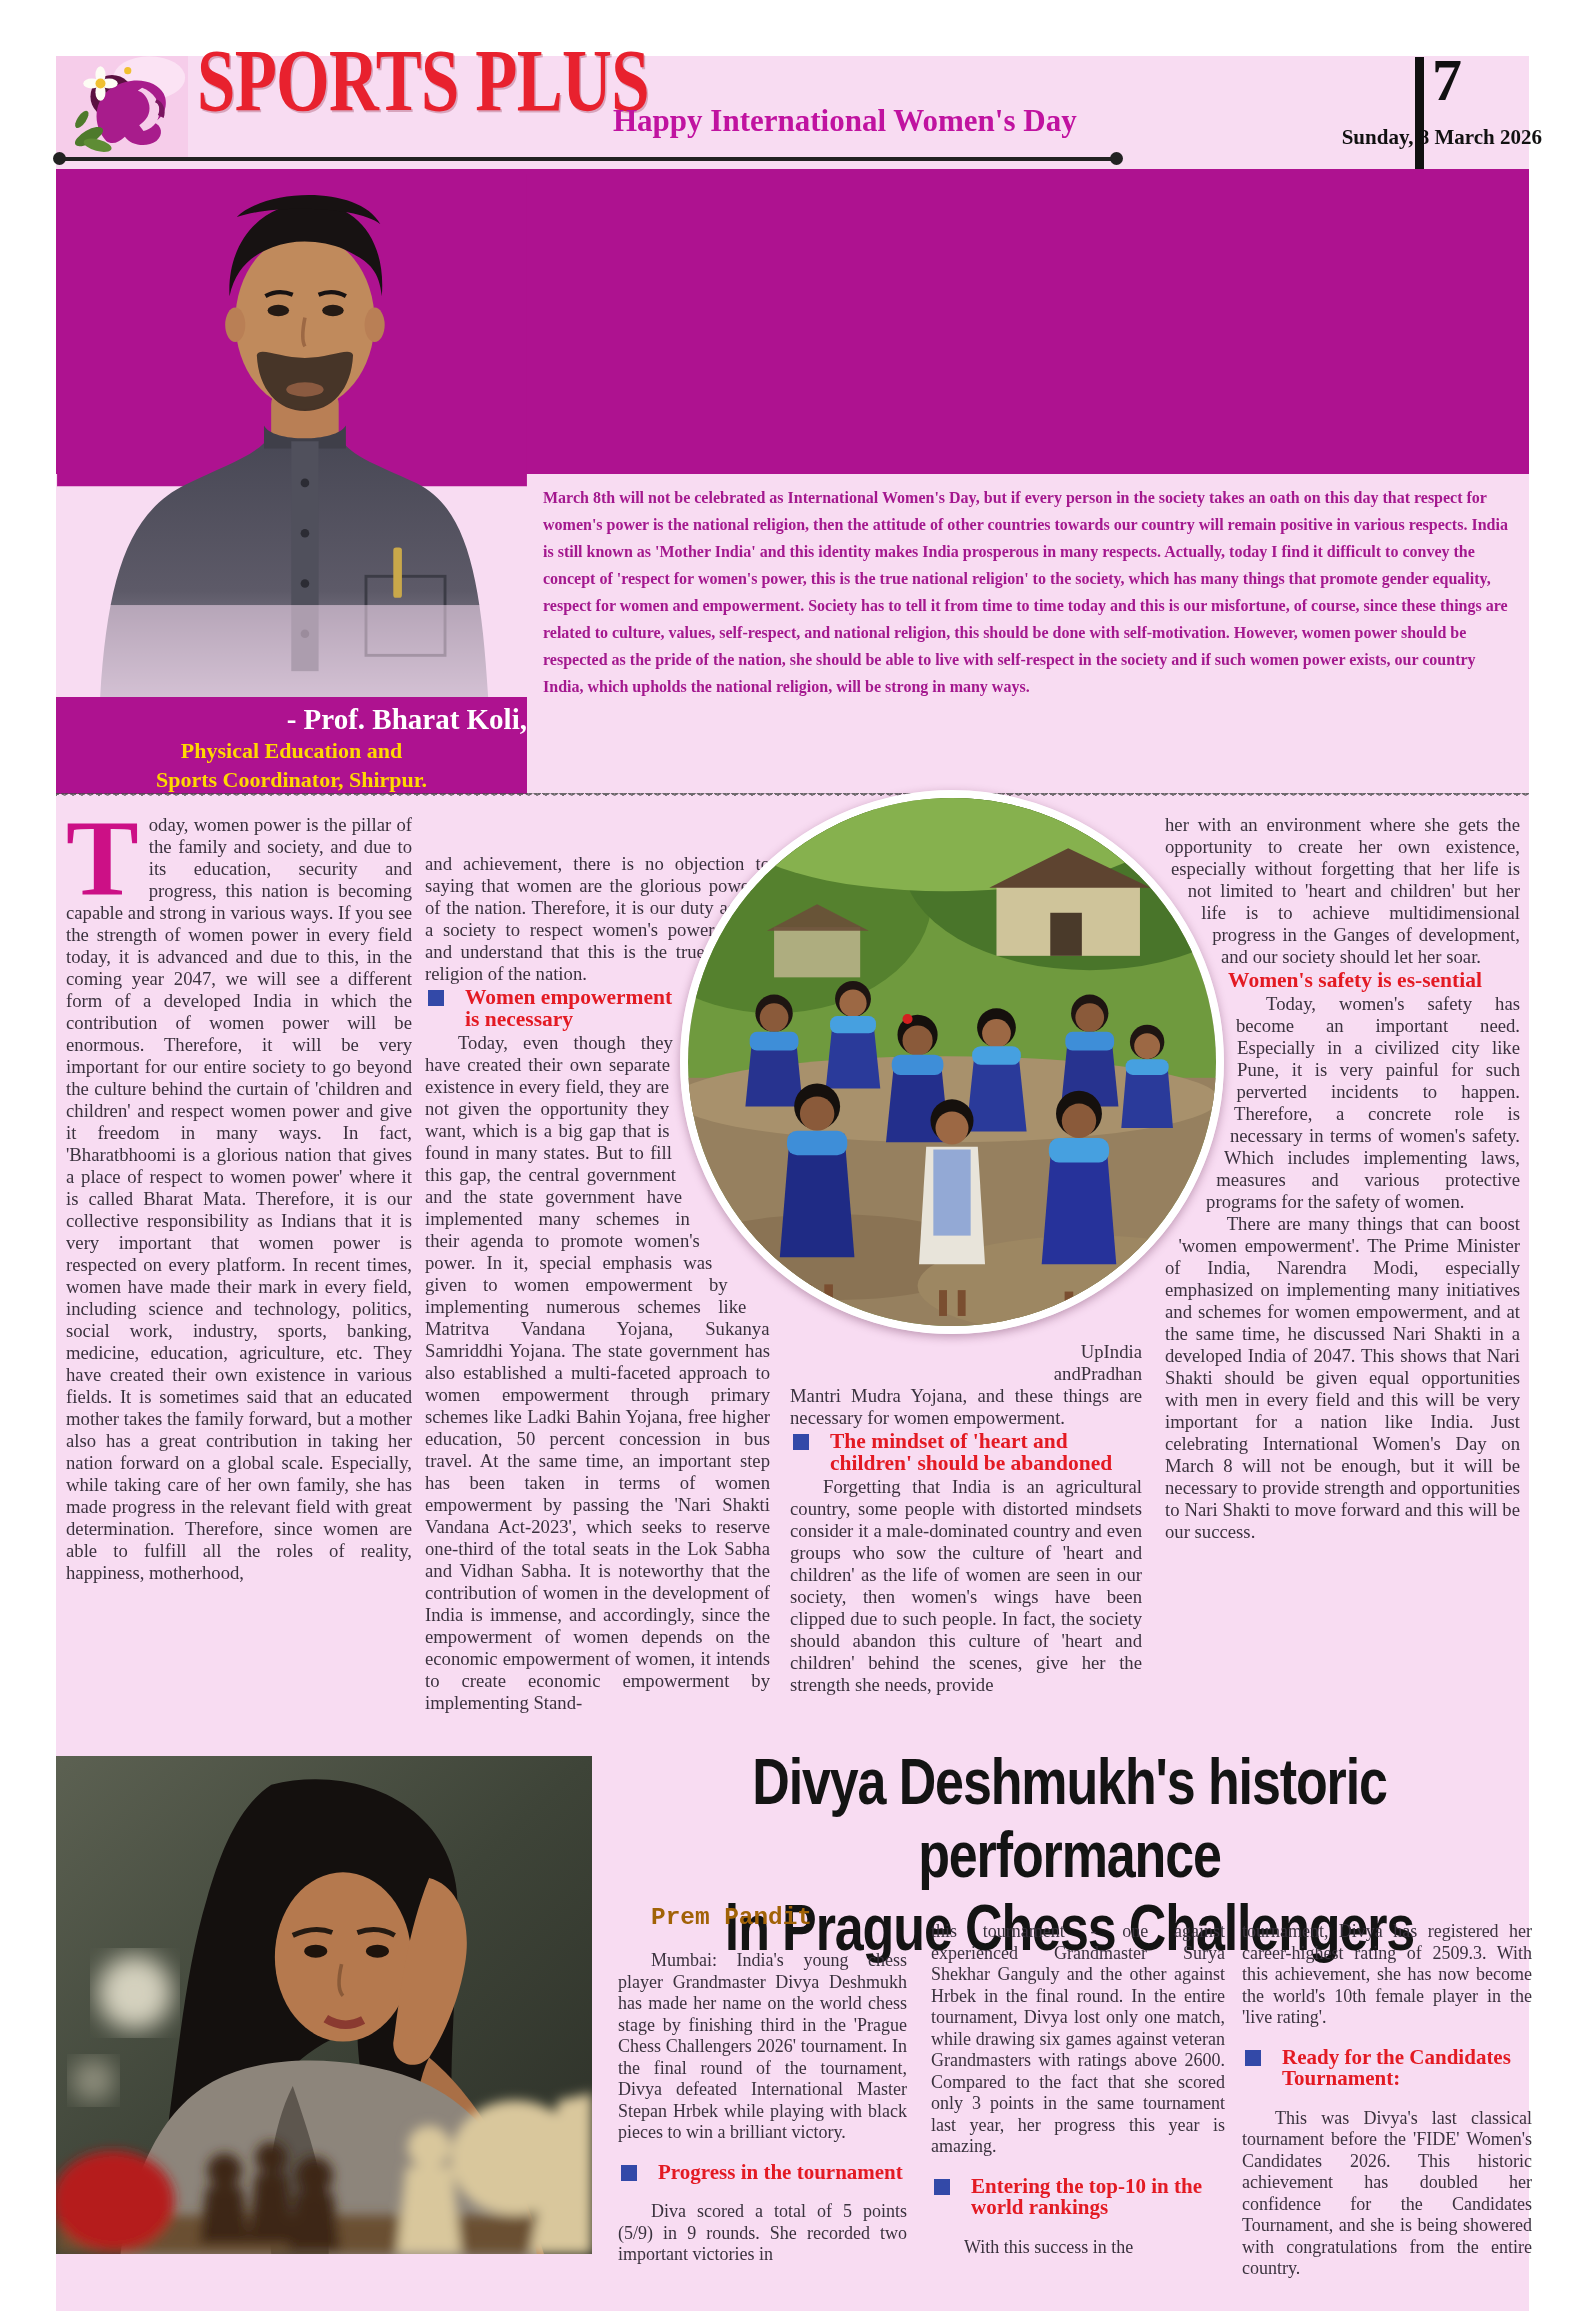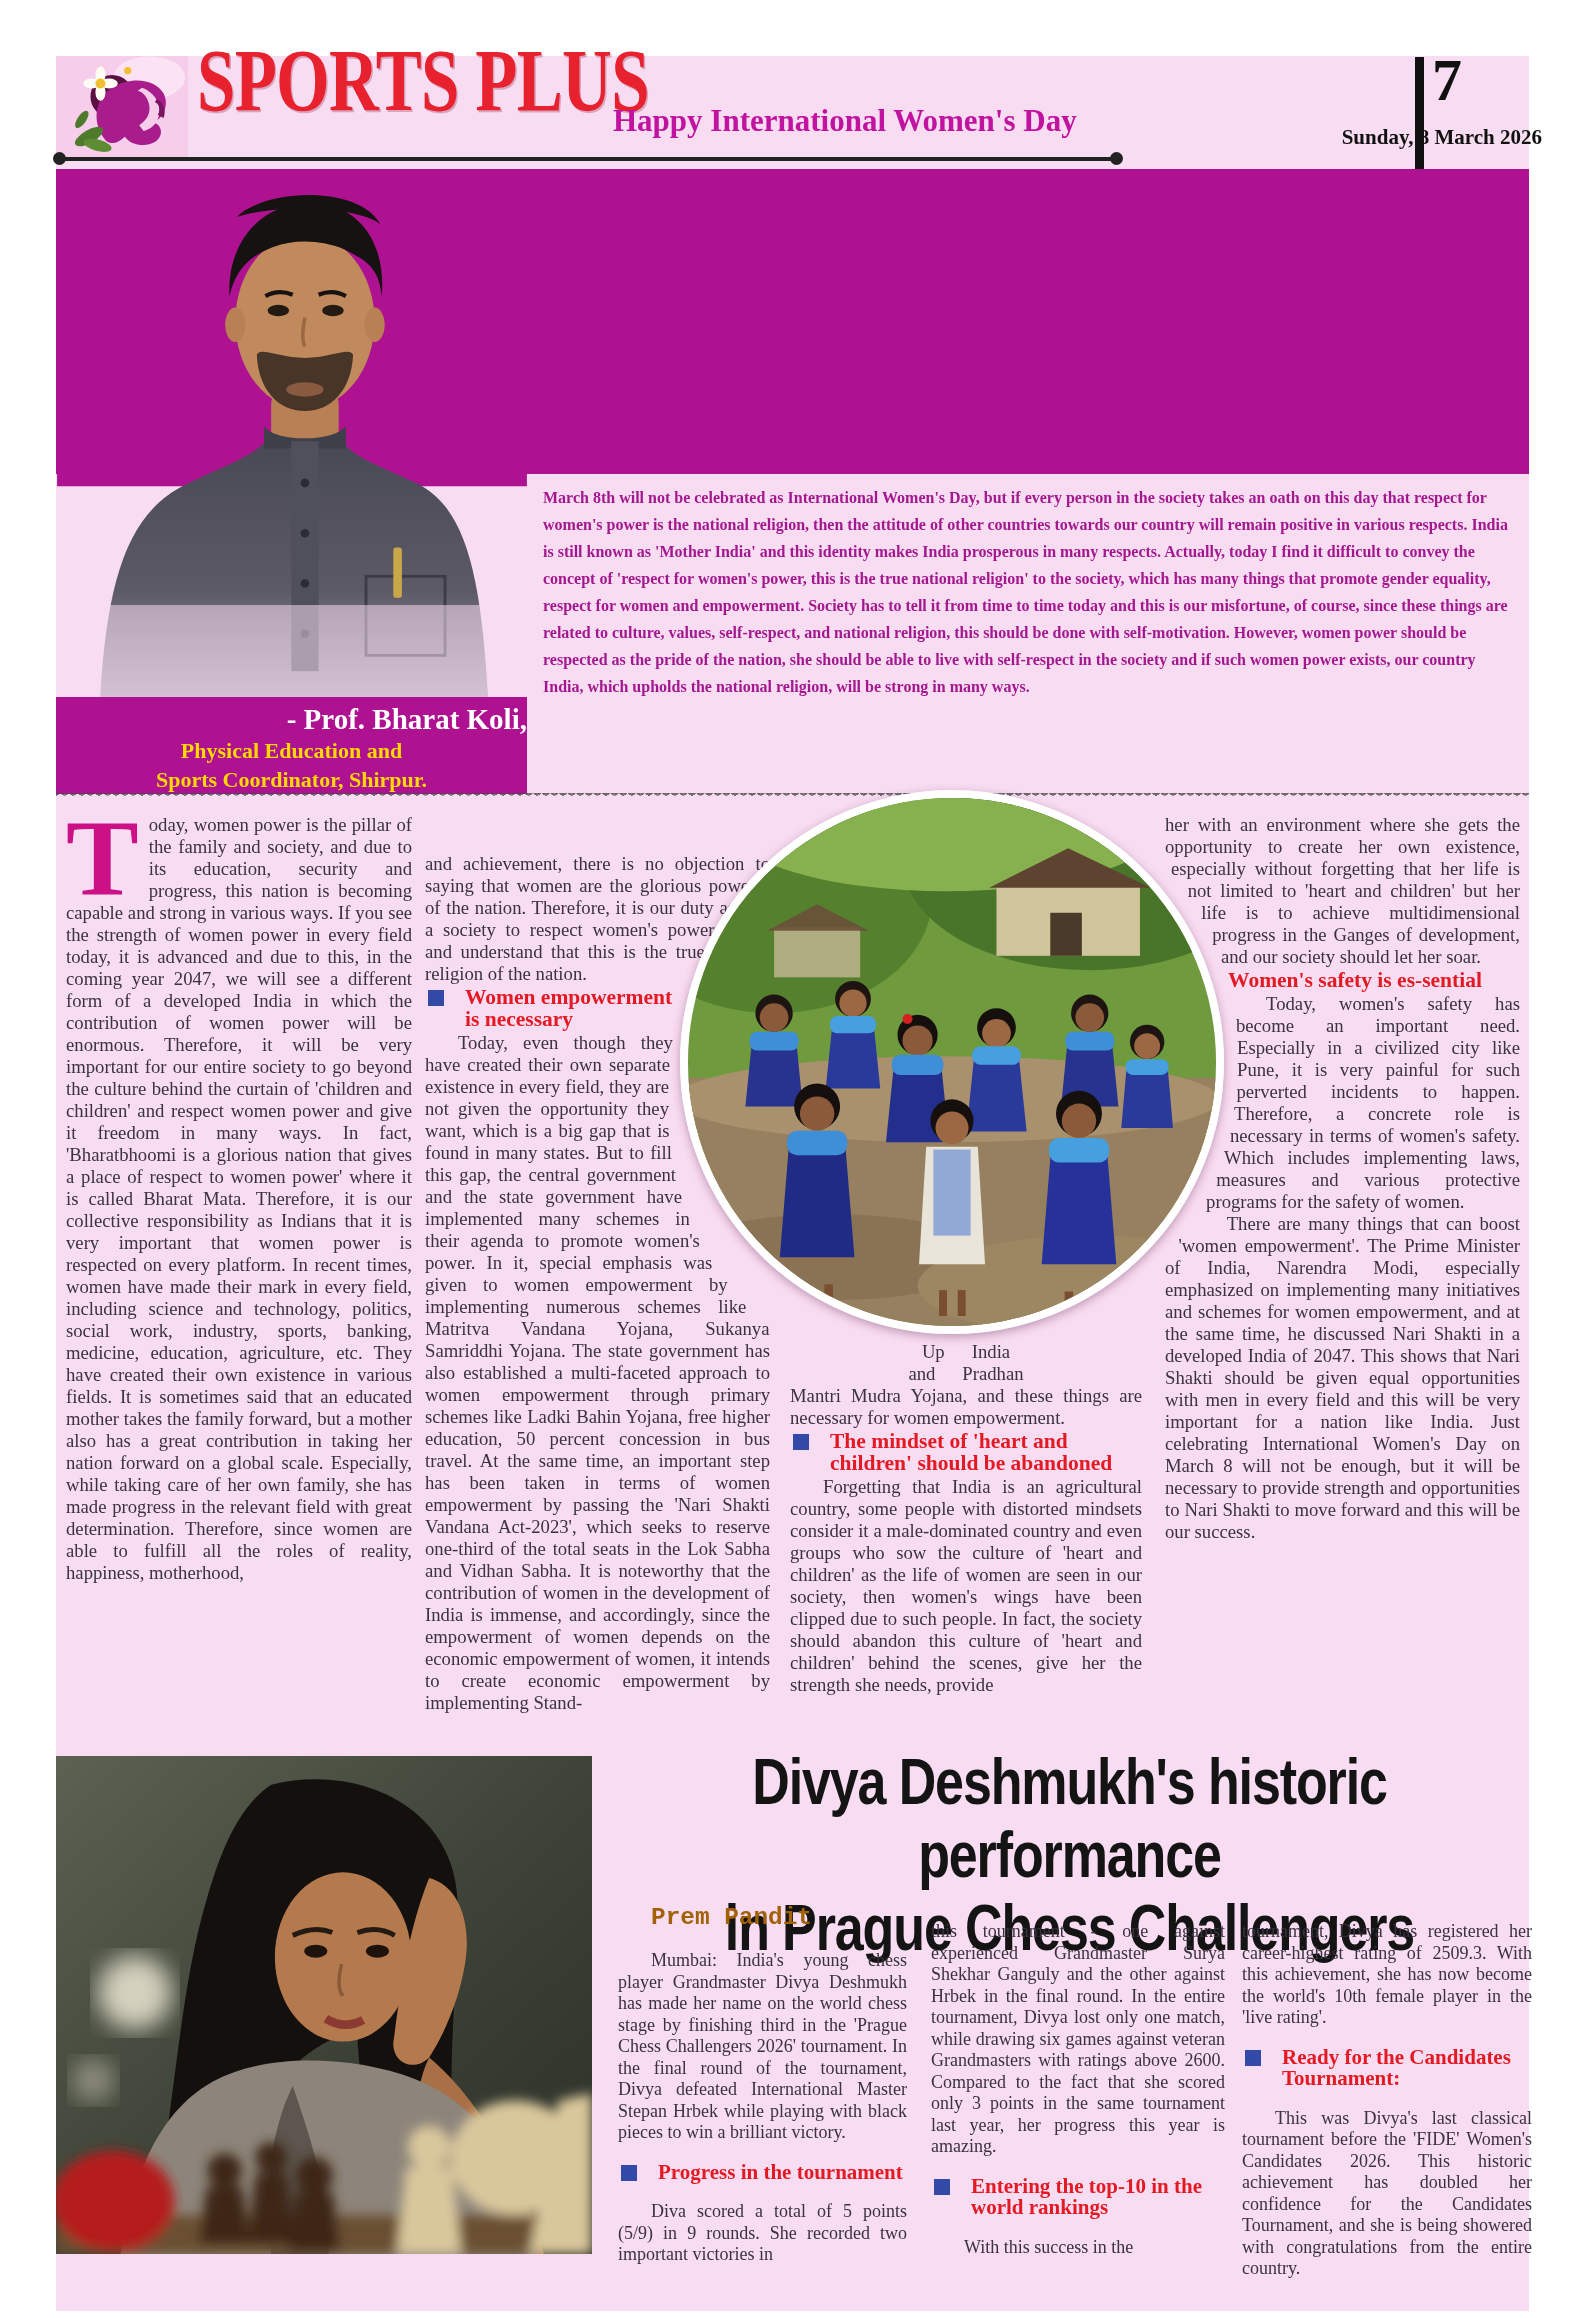--- a/index.html
+++ b/index.html
@@ -44,21 +44,21 @@
   .bodycol p{margin:0;}
   .indent{text-indent:33px;}
   .dropcap{float:left;font-size:109px;line-height:80px;font-weight:bold;color:#CC1086;
            padding:4.3px 10px 0 0;}
   .subhead{display:block;position:relative;padding-left:40px;color:#E31A23;font-weight:bold;
            font-size:21.5px;line-height:22px;margin:1.4px 0;text-align:left;}
   .subhead .bullet{position:absolute;left:2.9px;top:3.6px;width:16px;height:16px;background:#3349A8;}
   .col2-float{float:right;width:101px;height:531px;shape-outside:circle(284px at 284px 248px);}
   .col4-float{float:left;width:172px;height:546px;shape-outside:circle(284px at -212px 248px);}
   #col3-spacer{height:527px;}
-  .wraprow{display:flex;justify-content:center;gap:27px;}
+  .wraprow{display:flex;justify-content:flex-end;}
 
   
   #children-photo{left:624px;top:734px;width:528px;height:528px;border-radius:50%;
       border:8.6px solid #ffffff;overflow:hidden;box-shadow:0 2.9px 10px rgba(80,20,60,.35);}
 
   
   #chess-headline{left:439px;top:1689px;width:1149px;text-align:center;color:#141414;
       font-family:"Liberation Sans","DejaVu Sans",sans-serif;font-weight:bold;
       font-size:65px;line-height:73px;letter-spacing:-1.4px;transform:scaleX(0.8);transform-origin:center top;}
   #chess-photo{left:0;top:1700px;width:536px;height:498px;overflow:hidden;background:#3c4036;}

